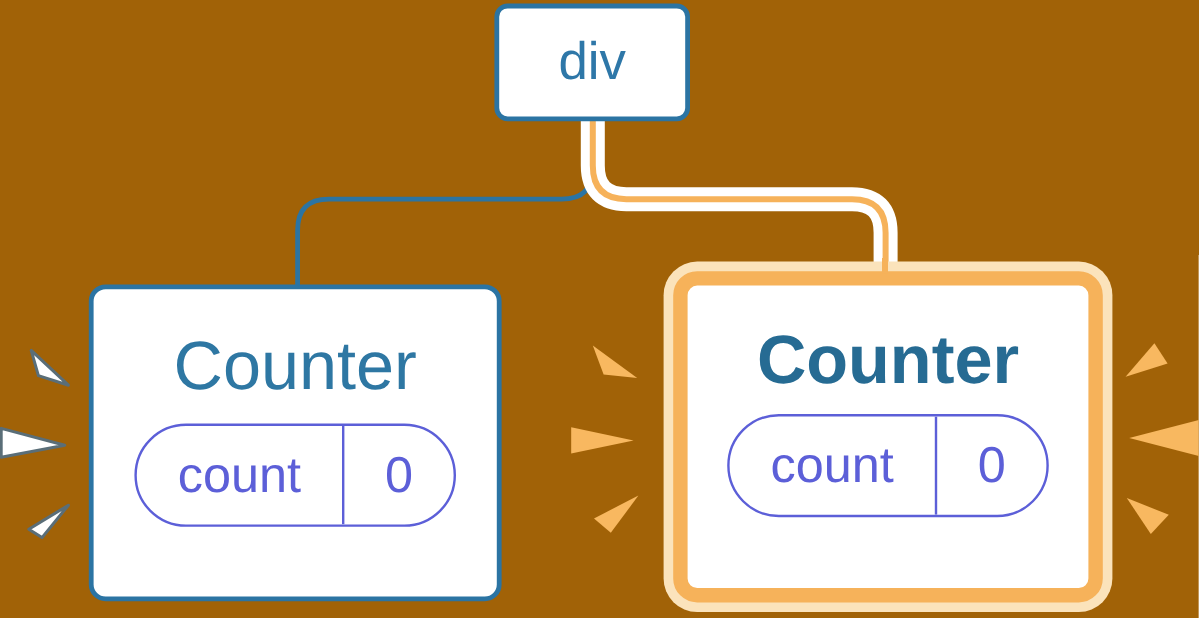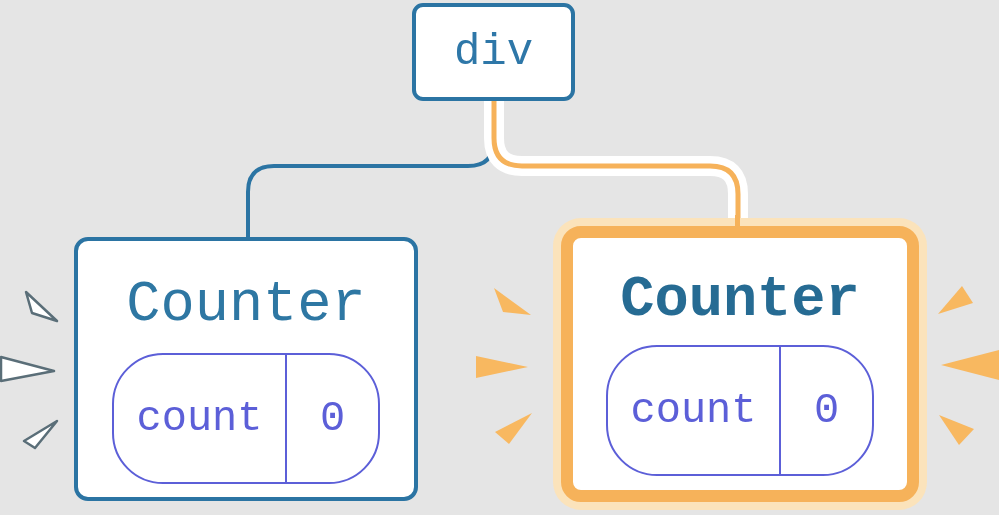--- a/index.html
+++ b/index.html
@@ -1,18 +1,18 @@
 <!DOCTYPE html>
 <html><head>
 <meta charset="utf-8">
 <style>
   html,body{margin:0;padding:0;background:#ffffff;}
   #stage{
-    position:relative;width:999px;height:515px;overflow:hidden;background:#e5e5e5;
-    font-family:Liberation Mono, monospace;
+    position:relative;width:999px;height:515px;overflow:hidden;background:#a16207;
+    font-family:Liberation Sans, sans-serif;
   }
   #wires{position:absolute;left:0;top:0;z-index:0;}
   .node{
     position:absolute;box-sizing:border-box;background:#ffffff;
     display:flex;flex-direction:column;align-items:center;
   }
   #root-node{
     left:412px;top:3px;width:163px;height:98px;
     border:4px solid #2b74a3;border-radius:11px;
     justify-content:center;z-index:2;
@@ -25,21 +25,21 @@
   #right-counter{
     left:561px;top:226px;width:358px;height:276px;
     border:12px solid #f6b25a;border-radius:20px;
     box-shadow:0 0 0 8px #fbe3bb;z-index:2;
   }
   .counter-title{
     font-size:57px;line-height:48px;color:#2e77a3;margin-top:40px;
   }
   #right-counter .counter-title{font-weight:700;color:#266b93;margin-top:38px;}
   .pill{
-    box-sizing:border-box;margin-top:24px;width:268px;height:131px;
+    box-sizing:border-box;margin-top:24px;width:268px;height:86px;
     border:2.5px solid #5c5fd8;border-radius:51px;
     display:flex;align-items:stretch;overflow:hidden;background:#ffffff;
   }
   #right-counter .pill{margin-top:21px;}
   .pill .cell{
     display:flex;align-items:center;justify-content:center;
     font-size:42px;color:#5c5fd8;line-height:1;
   }
   .pill .key-cell{width:171px;}
   .pill .val-cell{flex:1;border-left:2.5px solid #5c5fd8;}

